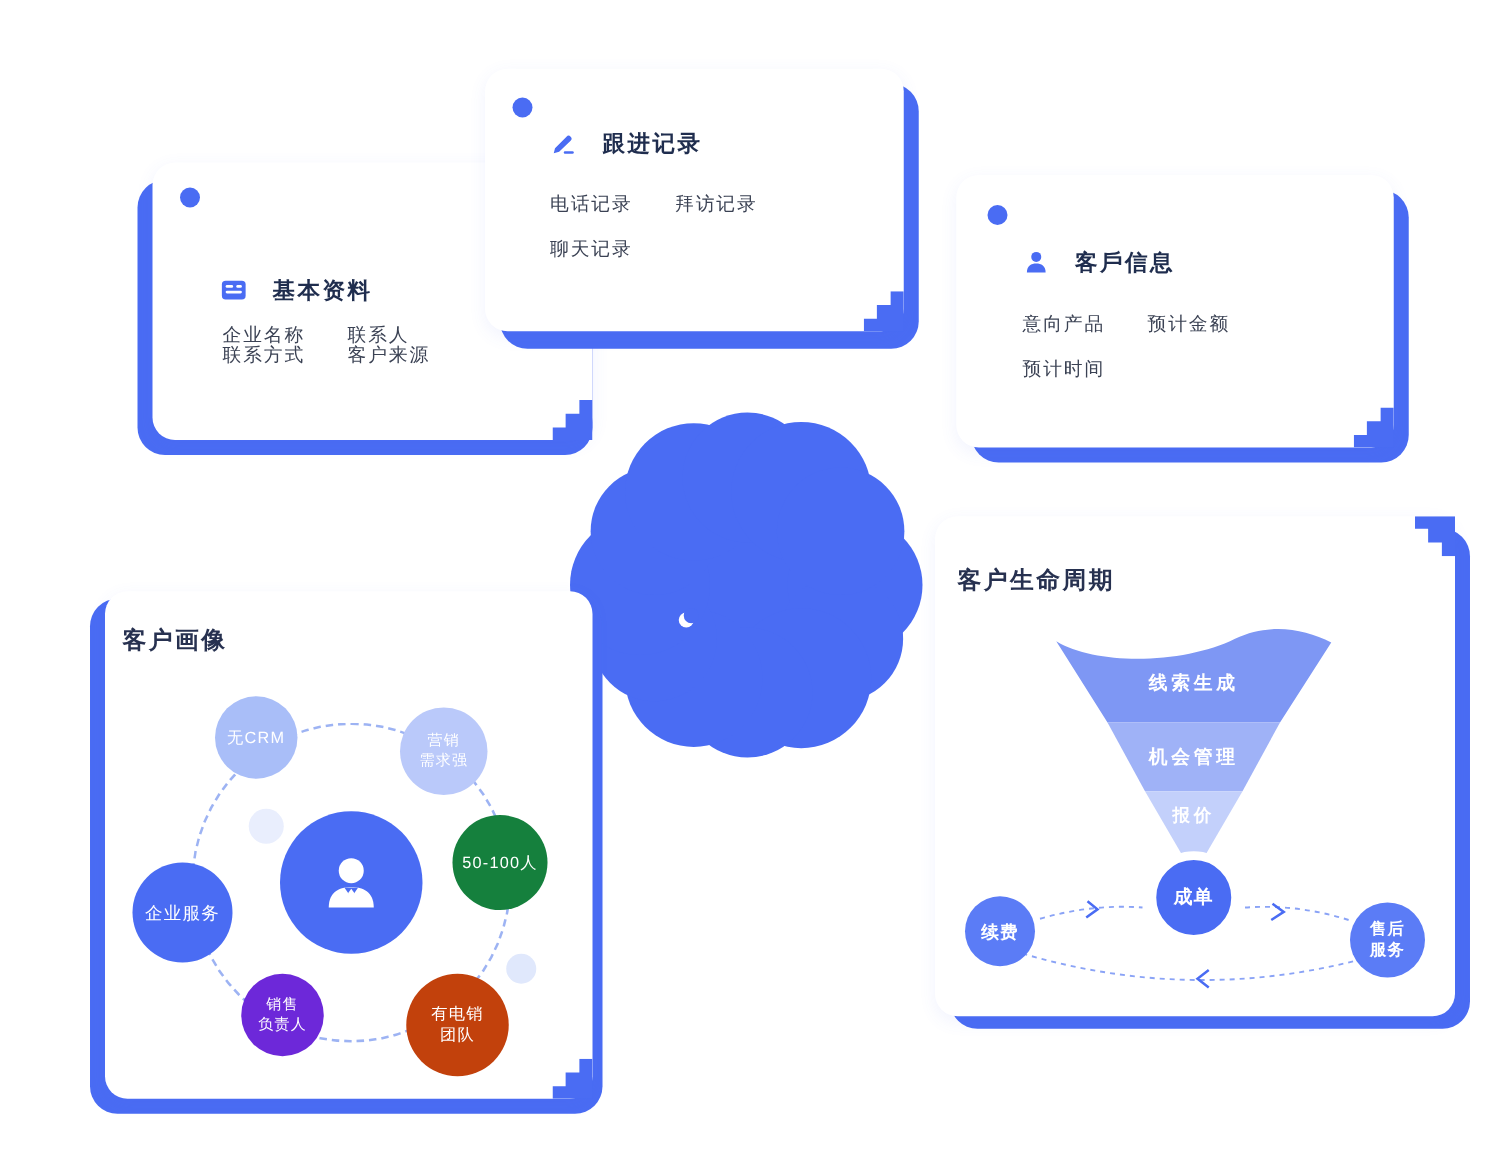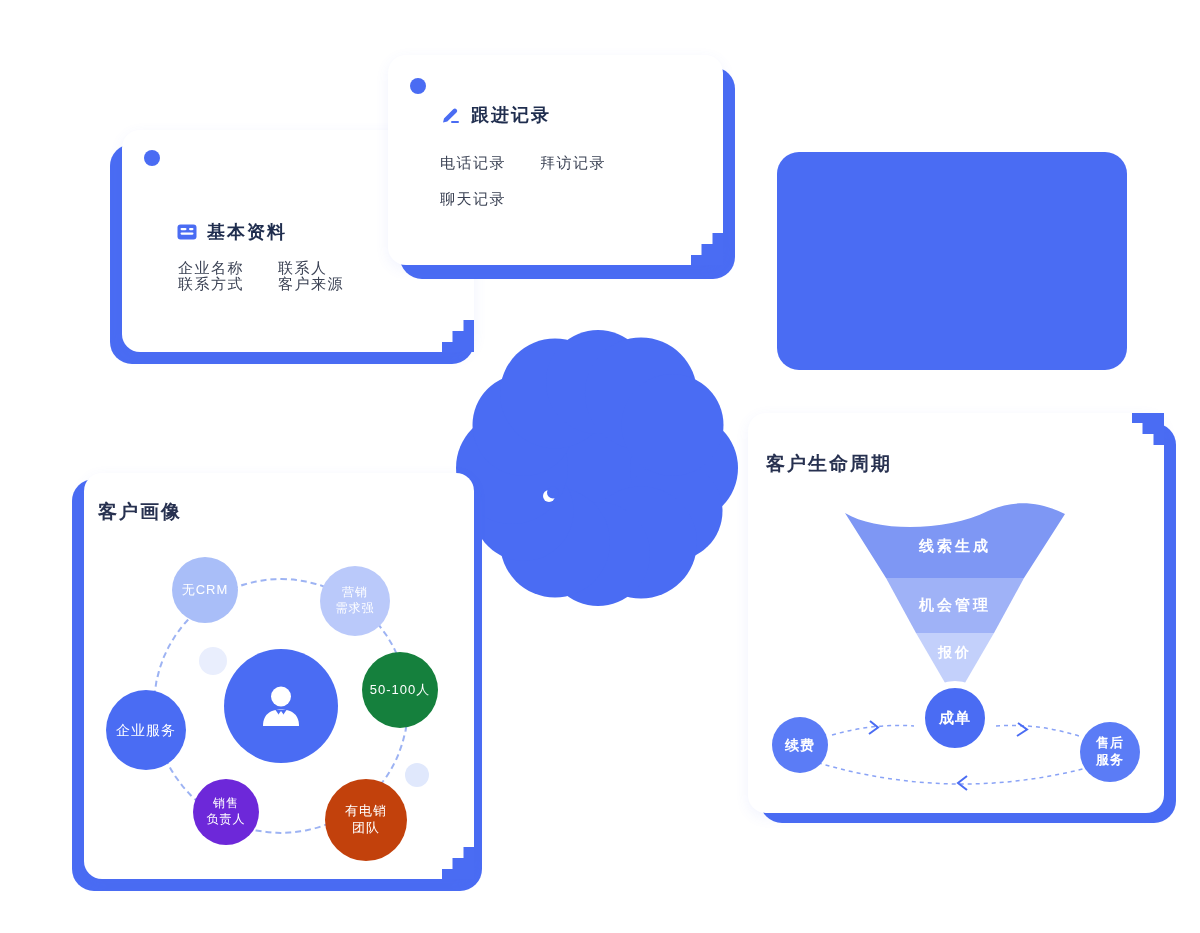--- a/index.html
+++ b/index.html
@@ -6,21 +6,21 @@
   html,body { width:1200px; height:933px; background:#ffffff;
     font-family:"Liberation Sans", sans-serif; }
   .stage { position:relative; width:1200px; height:933px; overflow:hidden; }
   .abs { position:absolute; }
 
   
   .card-shadow { position:absolute; background:#4a6cf3; border-radius:22px; }
   .card { position:absolute; background:#ffffff; border-radius:18px;
           box-shadow:0 4px 14px rgba(74,108,243,0.08); }
   .dot { position:absolute; width:16px; height:16px; border-radius:50%; background:#4a6cf3; }
-  .card-header { position:absolute; display:flex; align-items:center; gap:9px;
+  .card-header { position:absolute; display:flex; align-items:center; gap:20px;
     font-size:18px; font-weight:bold; color:#1f2d4e; letter-spacing:2px; }
   .field-row { position:absolute; display:flex; gap:34px; font-size:15px;
     color:#3b4254; letter-spacing:1.5px;text-align:center; }
   .big-title { position:absolute; font-size:19px; font-weight:bold;
     color:#273150; letter-spacing:2px; }
 
   
   .ring { position:absolute; border:2px dashed #9db3f3; border-radius:50%; }
   .bubble { position:absolute; border-radius:50%; color:#fff; display:flex;
     flex-direction:column; align-items:center; justify-content:center;
@@ -101,20 +101,37 @@
     </div>
     <div class="field-row" style="left:52px; top:135px;">
       <span>聊天记录</span>
     </div>
   </div>
   <svg class="abs" style="left:691px; top:233px;" width="32" height="32" viewBox="0 0 32 32">
     <path d="M32 32 H0 V22 H10.5 V11 H21.5 V0 H32 Z" fill="#4a6cf3"></path>
   </svg>
 
   <div class="card-shadow" style="left:777px; top:152px; width:350px; height:218px;"></div>
+  <div class="card" style="left:765px; top:140px; width:350px; height:218px;">
+    <span class="dot" style="left:25px; top:24px;"></span>
+    <div class="card-header" style="left:53px; top:58px;">
+      <svg width="22" height="22" viewBox="0 0 22 22">
+        <circle cx="11" cy="6.5" r="4" fill="#4a6cf3"></circle>
+        <path d="M3.5 19 C3.5 13.5 7 11.8 11 11.8 C15 11.8 18.5 13.5 18.5 19 Z" fill="#4a6cf3"></path>
+      </svg>
+      <span>客戶信息</span>
+    </div>
+    <div class="field-row" style="left:53px; top:110px;">
+      <span>意向产品</span>
+      <span>预计金额</span>
+    </div>
+    <div class="field-row" style="left:53px; top:146px;">
+      <span>预计时间</span>
+    </div>
+  </div>
   <svg class="abs" style="left:1083px; top:326px;" width="32" height="32" viewBox="0 0 32 32">
     <path d="M32 32 H0 V22 H10.5 V11 H21.5 V0 H32 Z" fill="#4a6cf3"></path>
   </svg>
 
   <div class="card-shadow" style="left:72px; top:479px; width:410px; height:412px;"></div>
   <div class="card" style="left:84px; top:473px; width:390px; height:406px;">
     <div class="big-title" style="left:14px; top:26px;">客户画像</div>
 
     <div class="ring" style="left:69px; top:105px; width:256px; height:256px;"></div>
 

